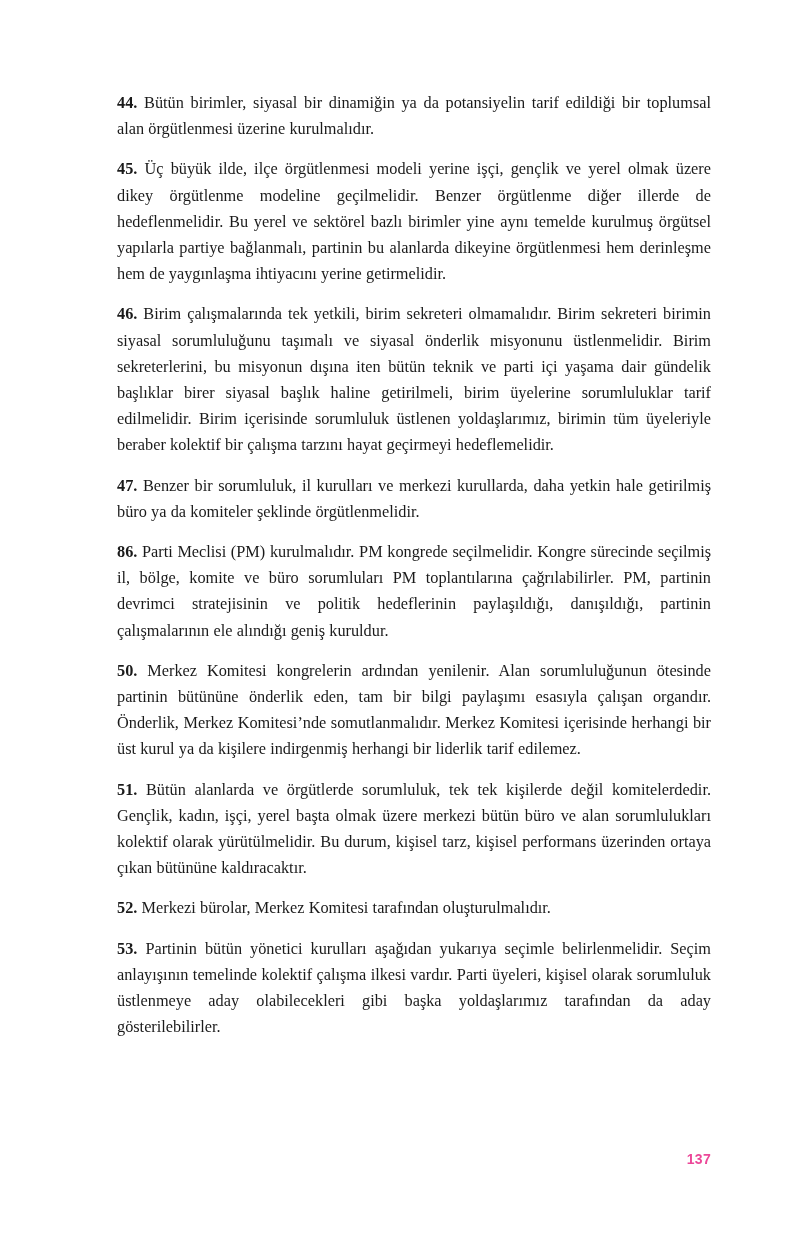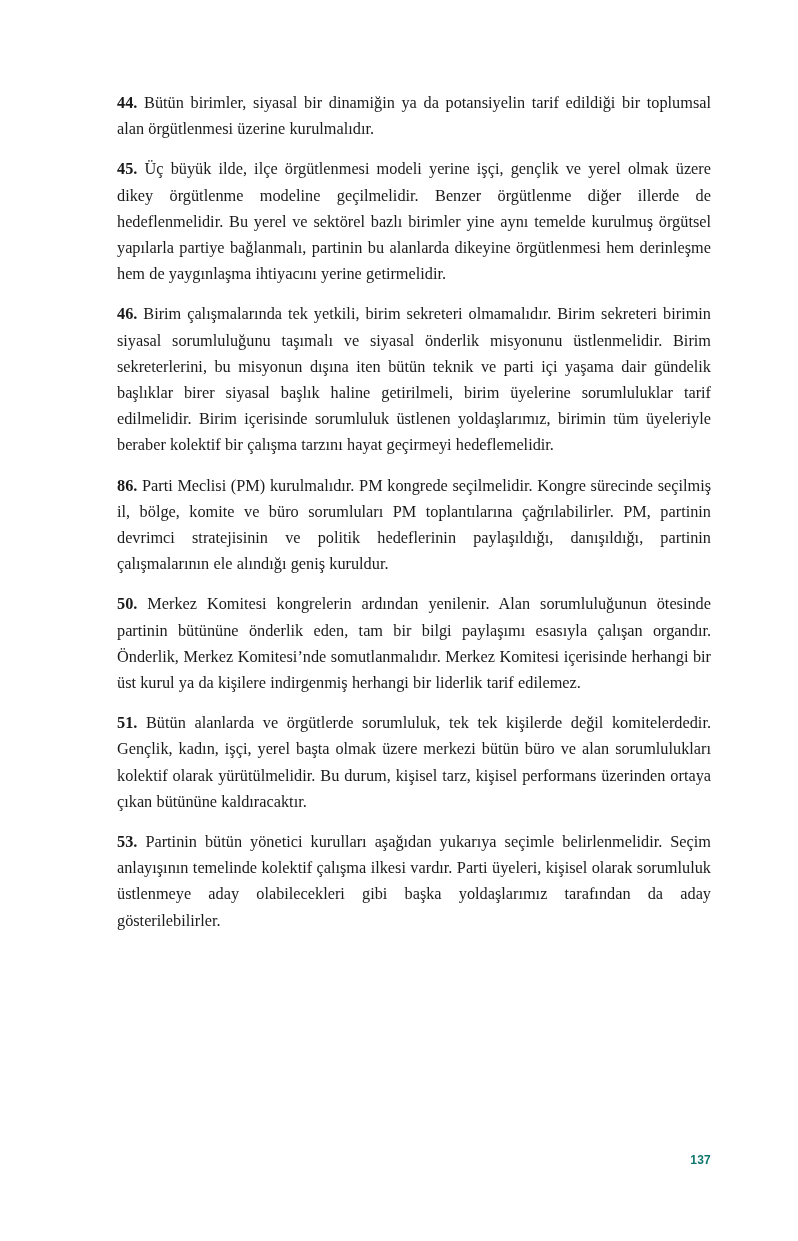--- a/index.html
+++ b/index.html
@@ -47,38 +47,40 @@
   }
   .footer {
     position: absolute;
     left: 117px;
     top: 1150px;
     width: 594px;
     text-align: right;
   }
   .page-number {
     font-family: "Liberation Sans", "DejaVu Sans", sans-serif;
-    font-size: 12px;
+    font-size: 14px;
     font-weight: bold;
     letter-spacing: 0.02em;
-    color: #0f766e;
+    color: #ec4899;
   }
 </style>
 </head>
 <body>
 
 <div class="page">
 
   <div class="text-block">
       <p class="para"><span class="num">44.</span><span> Bütün birimler, siyasal bir dinamiğin ya da potansiyelin tarif edildiği bir toplumsal alan örgütlenmesi üzerine kurulmalıdır.</span></p>
       <p class="para"><span class="num">45.</span><span> Üç büyük ilde, ilçe örgütlenmesi modeli yerine işçi, gençlik ve yerel olmak üzere dikey örgütlenme modeline geçilmelidir. Benzer örgütlenme diğer illerde de hedeflenmelidir. Bu yerel ve sektörel bazlı birimler yine aynı temelde kurulmuş örgütsel yapılarla partiye bağlanmalı, partinin bu alanlarda dikeyine örgütlenmesi hem derinleşme hem de yaygınlaşma ihtiyacını yerine getirmelidir.</span></p>
       <p class="para"><span class="num">46.</span><span> Birim çalışmalarında tek yetkili, birim sekreteri olmamalıdır. Birim sekreteri birimin siyasal sorumluluğunu taşımalı ve siyasal önderlik misyonunu üstlenmelidir. Birim sekreterlerini, bu misyonun dışına iten bütün teknik ve parti içi yaşama dair gündelik başlıklar birer siyasal başlık haline getirilmeli, birim üyelerine sorumluluklar tarif edilmelidir. Birim içerisinde sorumluluk üstlenen yoldaşlarımız, birimin tüm üyeleriyle beraber kolektif bir çalışma tarzını hayat geçirmeyi hedeflemelidir.</span></p>
+      <p class="para"><span class="num">47.</span><span> Benzer bir sorumluluk, il kurulları ve merkezi kurullarda, daha yetkin hale getirilmiş büro ya da komiteler şeklinde örgütlenmelidir.</span></p>
       <p class="para"><span class="num">86.</span><span> Parti Meclisi (PM) kurulmalıdır. PM kongrede seçilmelidir. Kongre sürecinde seçilmiş il, bölge, komite ve büro sorumluları PM toplantılarına çağrılabilirler. PM, partinin devrimci stratejisinin ve politik hedeflerinin paylaşıldığı, danışıldığı, partinin çalışmalarının ele alındığı geniş kuruldur.</span></p>
       <p class="para"><span class="num">50.</span><span> Merkez Komitesi kongrelerin ardından yenilenir. Alan sorumluluğunun ötesinde partinin bütününe önderlik eden, tam bir bilgi paylaşımı esasıyla çalışan organdır. Önderlik, Merkez Komitesi’nde somutlanmalıdır. Merkez Komitesi içerisinde herhangi bir üst kurul ya da kişilere indirgenmiş herhangi bir liderlik tarif edilemez.</span></p>
       <p class="para"><span class="num">51.</span><span> Bütün alanlarda ve örgütlerde sorumluluk, tek tek kişilerde değil komitelerdedir. Gençlik, kadın, işçi, yerel başta olmak üzere merkezi bütün büro ve alan sorumlulukları kolektif olarak yürütülmelidir. Bu durum, kişisel tarz, kişisel performans üzerinden ortaya çıkan bütününe kaldıracaktır.</span></p>
+      <p class="para"><span class="num">52.</span><span> Merkezi bürolar, Merkez Komitesi tarafından oluşturulmalıdır.</span></p>
       <p class="para"><span class="num">53.</span><span> Partinin bütün yönetici kurulları aşağıdan yukarıya seçimle belirlenmelidir. Seçim anlayışının temelinde kolektif çalışma ilkesi vardır. Parti üyeleri, kişisel olarak sorumluluk üstlenmeye aday olabilecekleri gibi başka yoldaşlarımız tarafından da aday gösterilebilirler.</span></p>
     </div>
 
   <div class="footer">
     <span class="page-number">137</span>
   </div>
 
 </div>
 
 </body></html>

